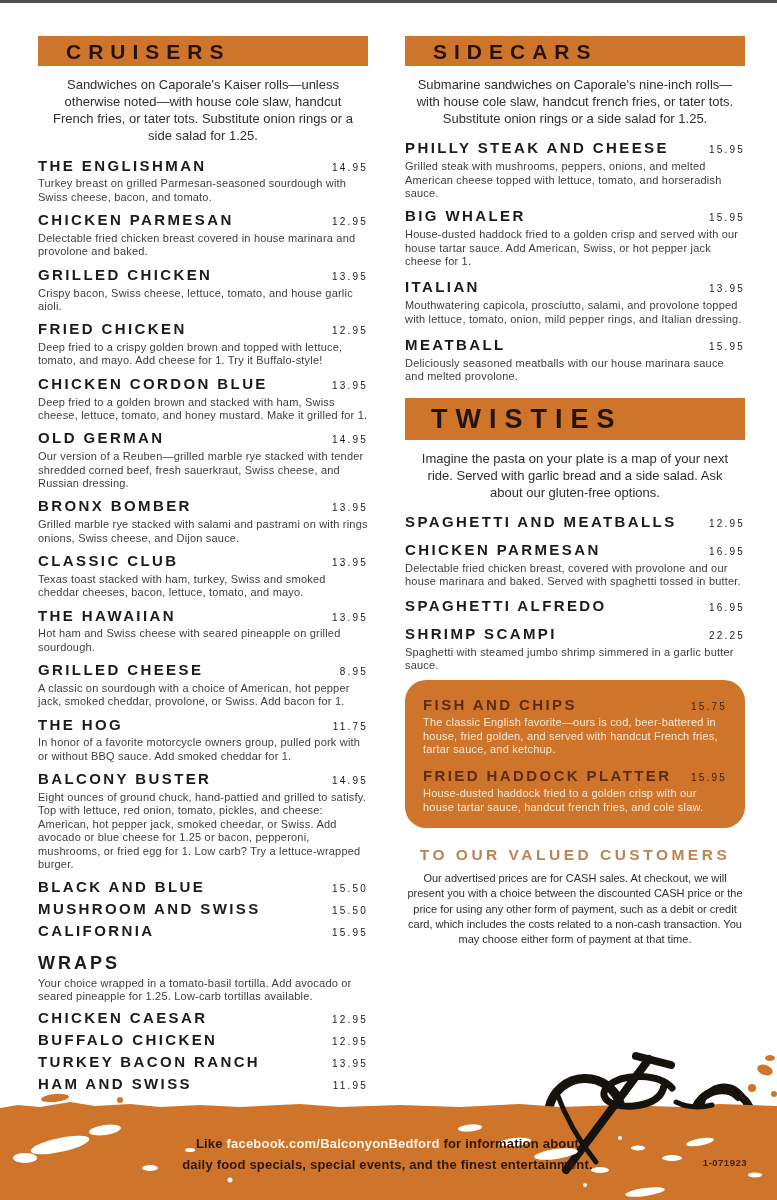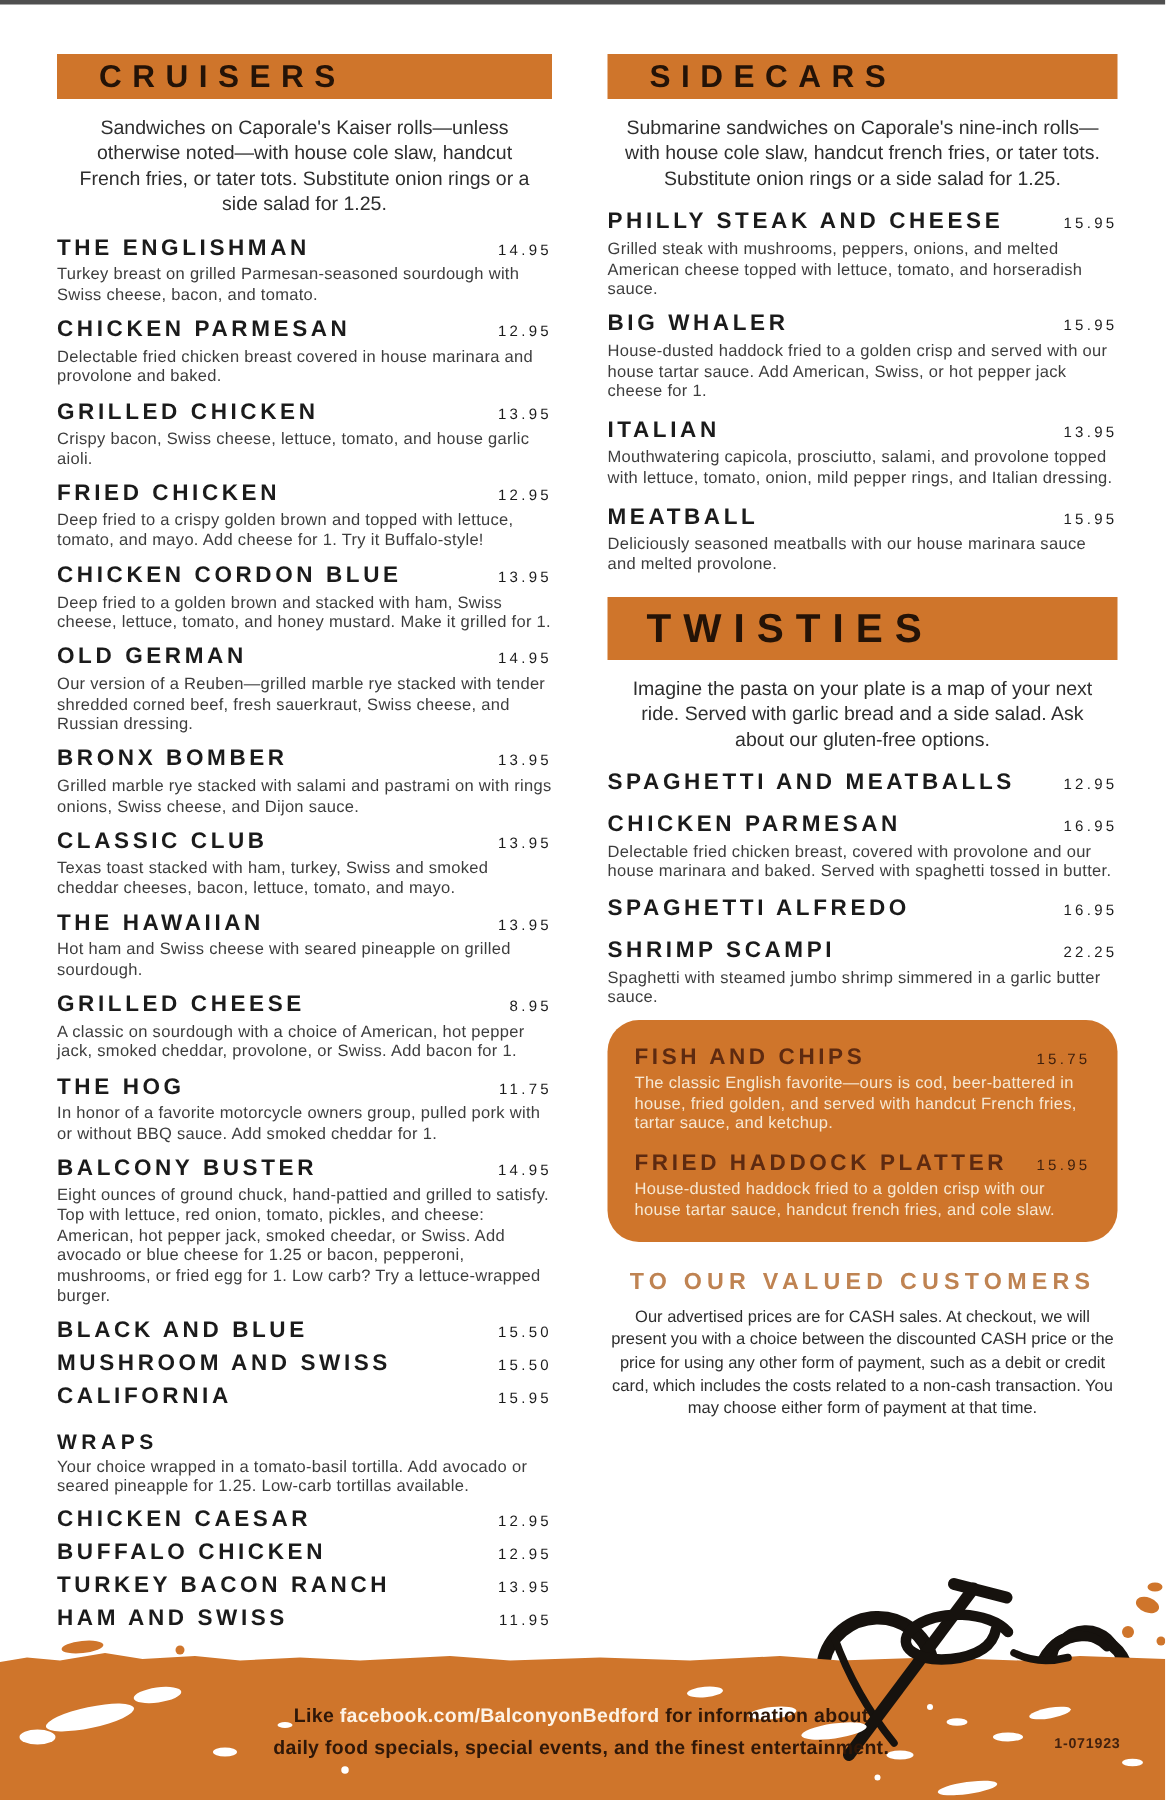--- a/index.html
+++ b/index.html
@@ -57,21 +57,21 @@
   .pr{
     font-weight:normal;font-size:10px;letter-spacing:2.2px;
     color:var(--ink);white-space:nowrap;padding-left:8px;
   }
   .ds{
     font-size:11px;line-height:1.22;color:var(--body);
     margin-top:2px;letter-spacing:0.2px;
   }
   .oneline{margin:0 0 3px;}
   .subhead{
-    font-weight:bold;font-size:14px;letter-spacing:3px;
+    font-weight:bold;font-size:18px;letter-spacing:3px;
     margin:12px 0 3px;color:var(--ink);
   }
   .fish-box{
     background:var(--accent);
     padding:16px 18px 14px;
     border-radius:21px;
   }
   .fish-box .nm{color:var(--fish-title);}
   .fish-box .pr{color:#40200d;}
   .fish-box .ds{color:var(--fish-desc);}

